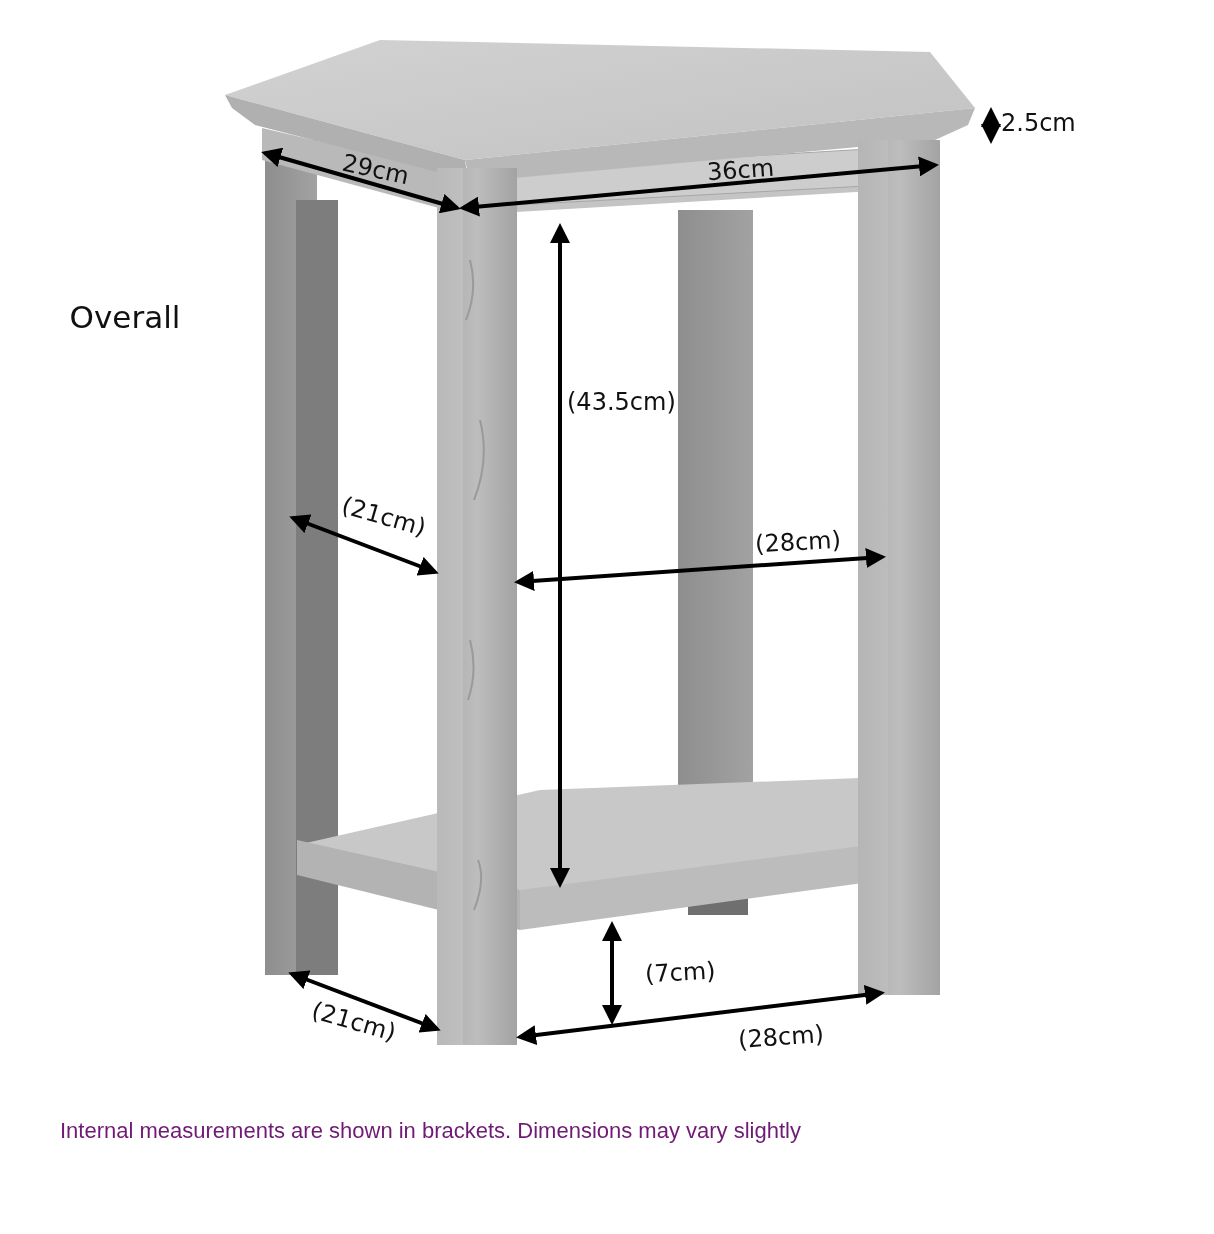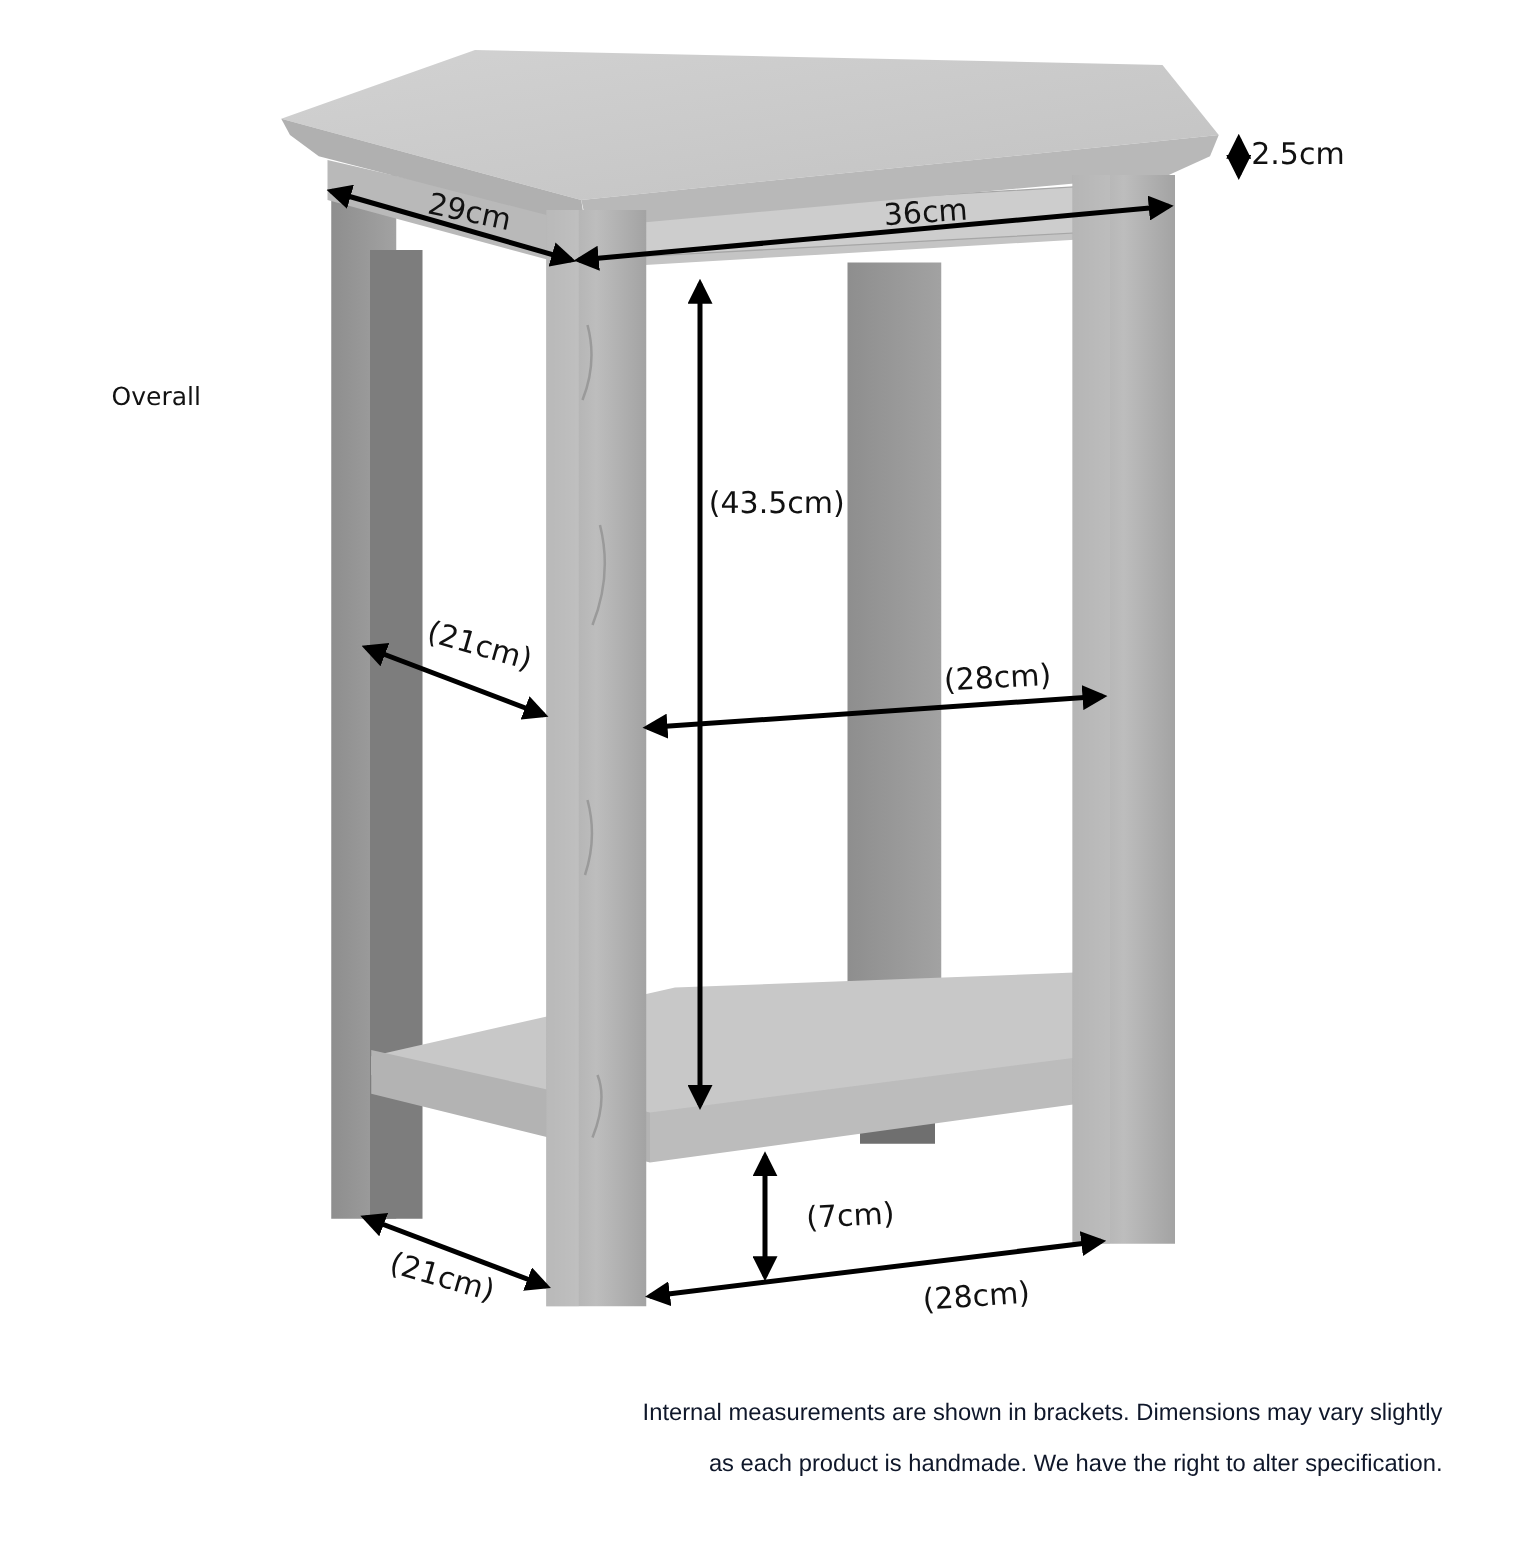--- a/index.html
+++ b/index.html
@@ -1,24 +1,24 @@
 <!DOCTYPE html>
 <html><head>
 <meta charset="utf-8">
 <style>
   html, body { margin: 0; padding: 0; background: #ffffff; }
   body { width: 1214px; height: 1234px; position: relative; overflow: hidden;
          font-family: "DejaVu Sans", sans-serif; color: #111; }
   #diagram { position: absolute; left: 0; top: 0; width: 1214px; height: 1234px; }
   .lbl { font-family: "DejaVu Sans", sans-serif; font-size: 24px; fill: #111; }
   .overall { position: absolute; left: 40px; top: 298px; width: 170px; text-align: center;
-             font-family: "DejaVu Sans", sans-serif; font-size: 20px; line-height: 39.5px; color: #111; }
+             font-family: "DejaVu Sans", sans-serif; font-size: 31px; line-height: 39.5px; color: #111; }
   .overall div { white-space: nowrap; }
-  .footer { position: absolute; left: 60px; top: 1110px; width: 1094px; text-align: right;
-            font-family: "Liberation Sans", sans-serif; font-size: 19px; line-height: 41px; color: #0f172a; }
+  .footer { position: absolute; left: 60px; top: 1110px; width: 1094px; text-align: left;
+            font-family: "Liberation Sans", sans-serif; font-size: 22px; line-height: 41px; color: #701a75; }
   .footer div { white-space: nowrap; }
 </style>
 </head>
 <body>
 
 <svg id="diagram" viewBox="0 0 1214 1234" xmlns="http://www.w3.org/2000/svg">
   <defs>
     <linearGradient id="legGrad" x1="0" x2="1" y1="0" y2="0">
       <stop offset="0" stop-color="#a9a9a9"></stop>
       <stop offset="0.5" stop-color="#bdbdbd"></stop>
@@ -96,14 +96,13 @@
   <text class="lbl" x="310" y="1030" transform="rotate(16 355 1025)">(21cm)</text>
   <text class="lbl" x="738" y="1045" transform="rotate(-4 780 1035)">(28cm)</text>
 </svg>
 
 <div class="overall">
   <div>Overall</div>
 </div>
 
 <div class="footer">
   <div>Internal measurements are shown in brackets. Dimensions may vary slightly</div>
-  <div>as each product is handmade. We have the right to alter specification.</div>
 </div>
 
 </body></html>

